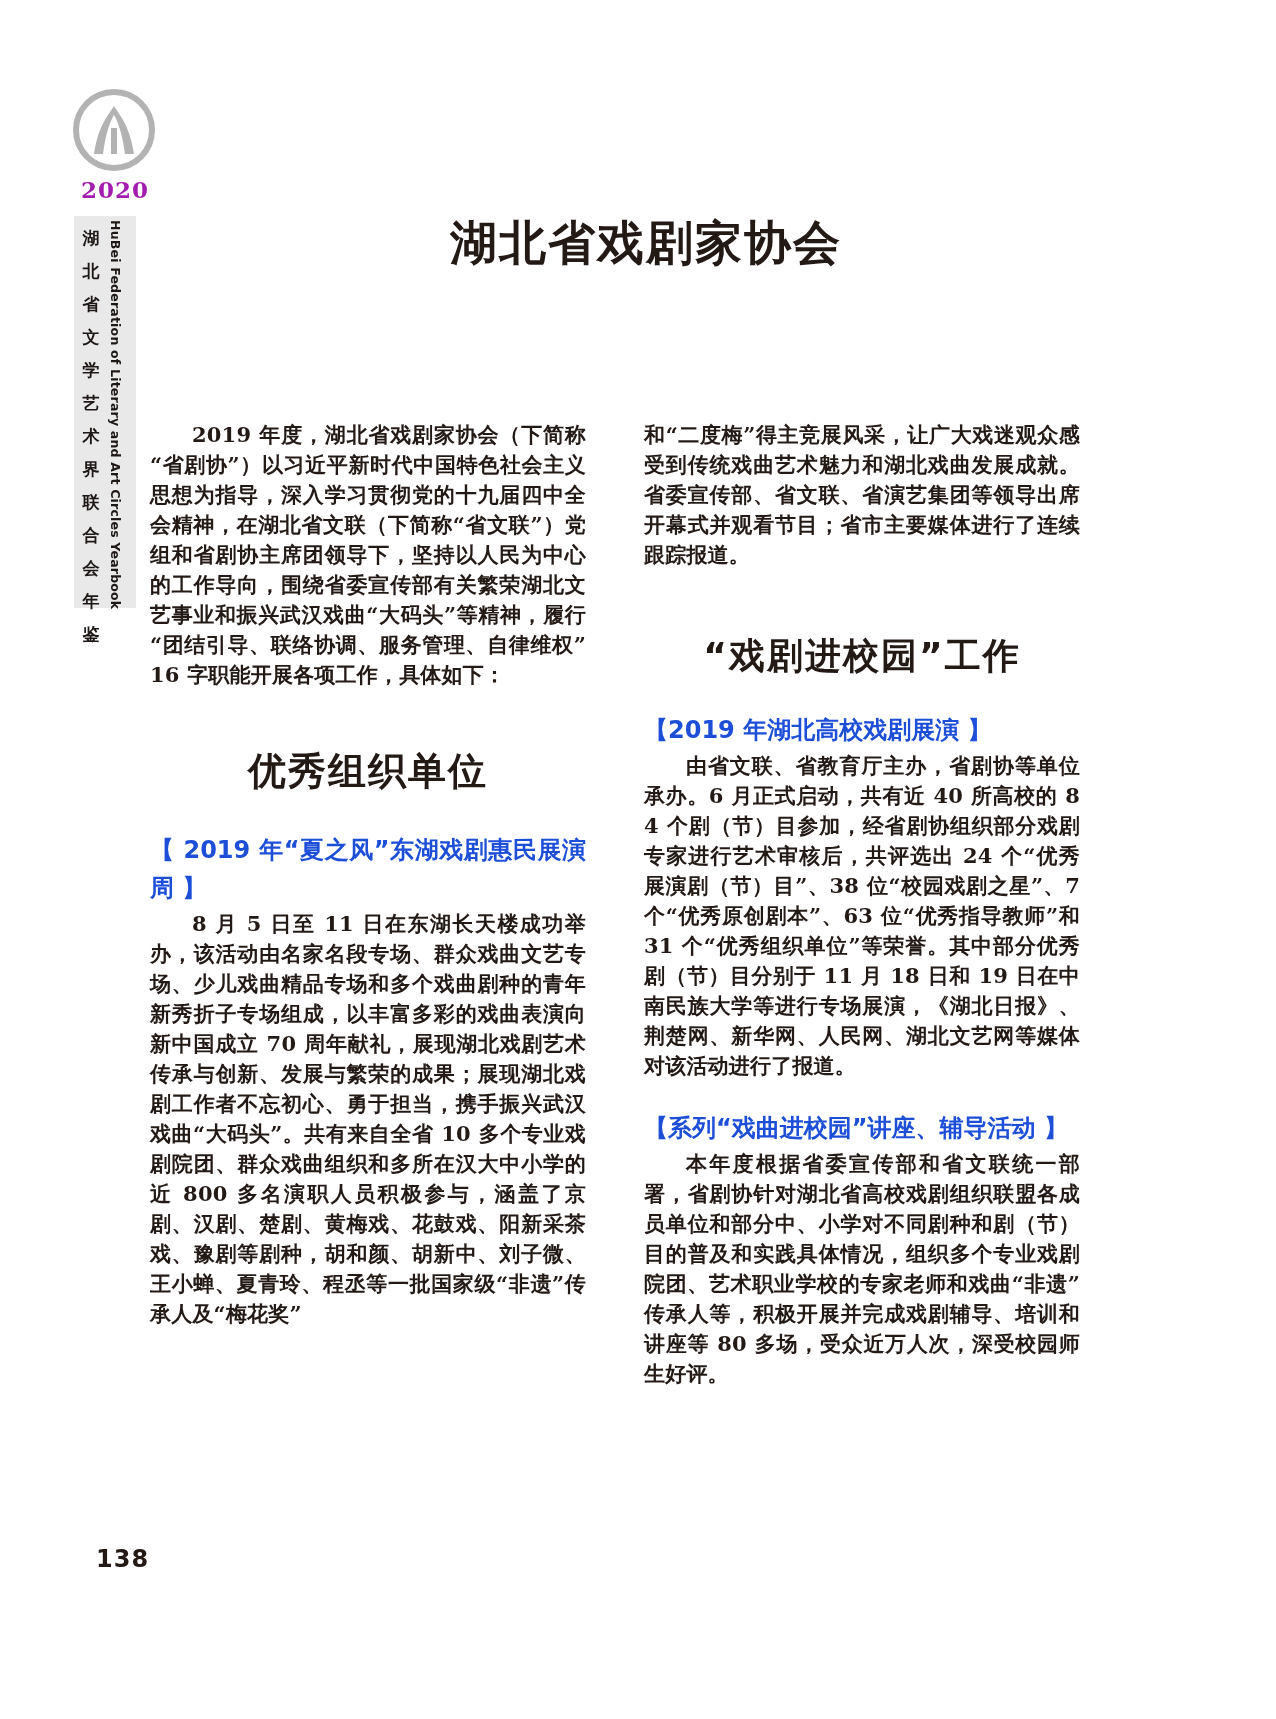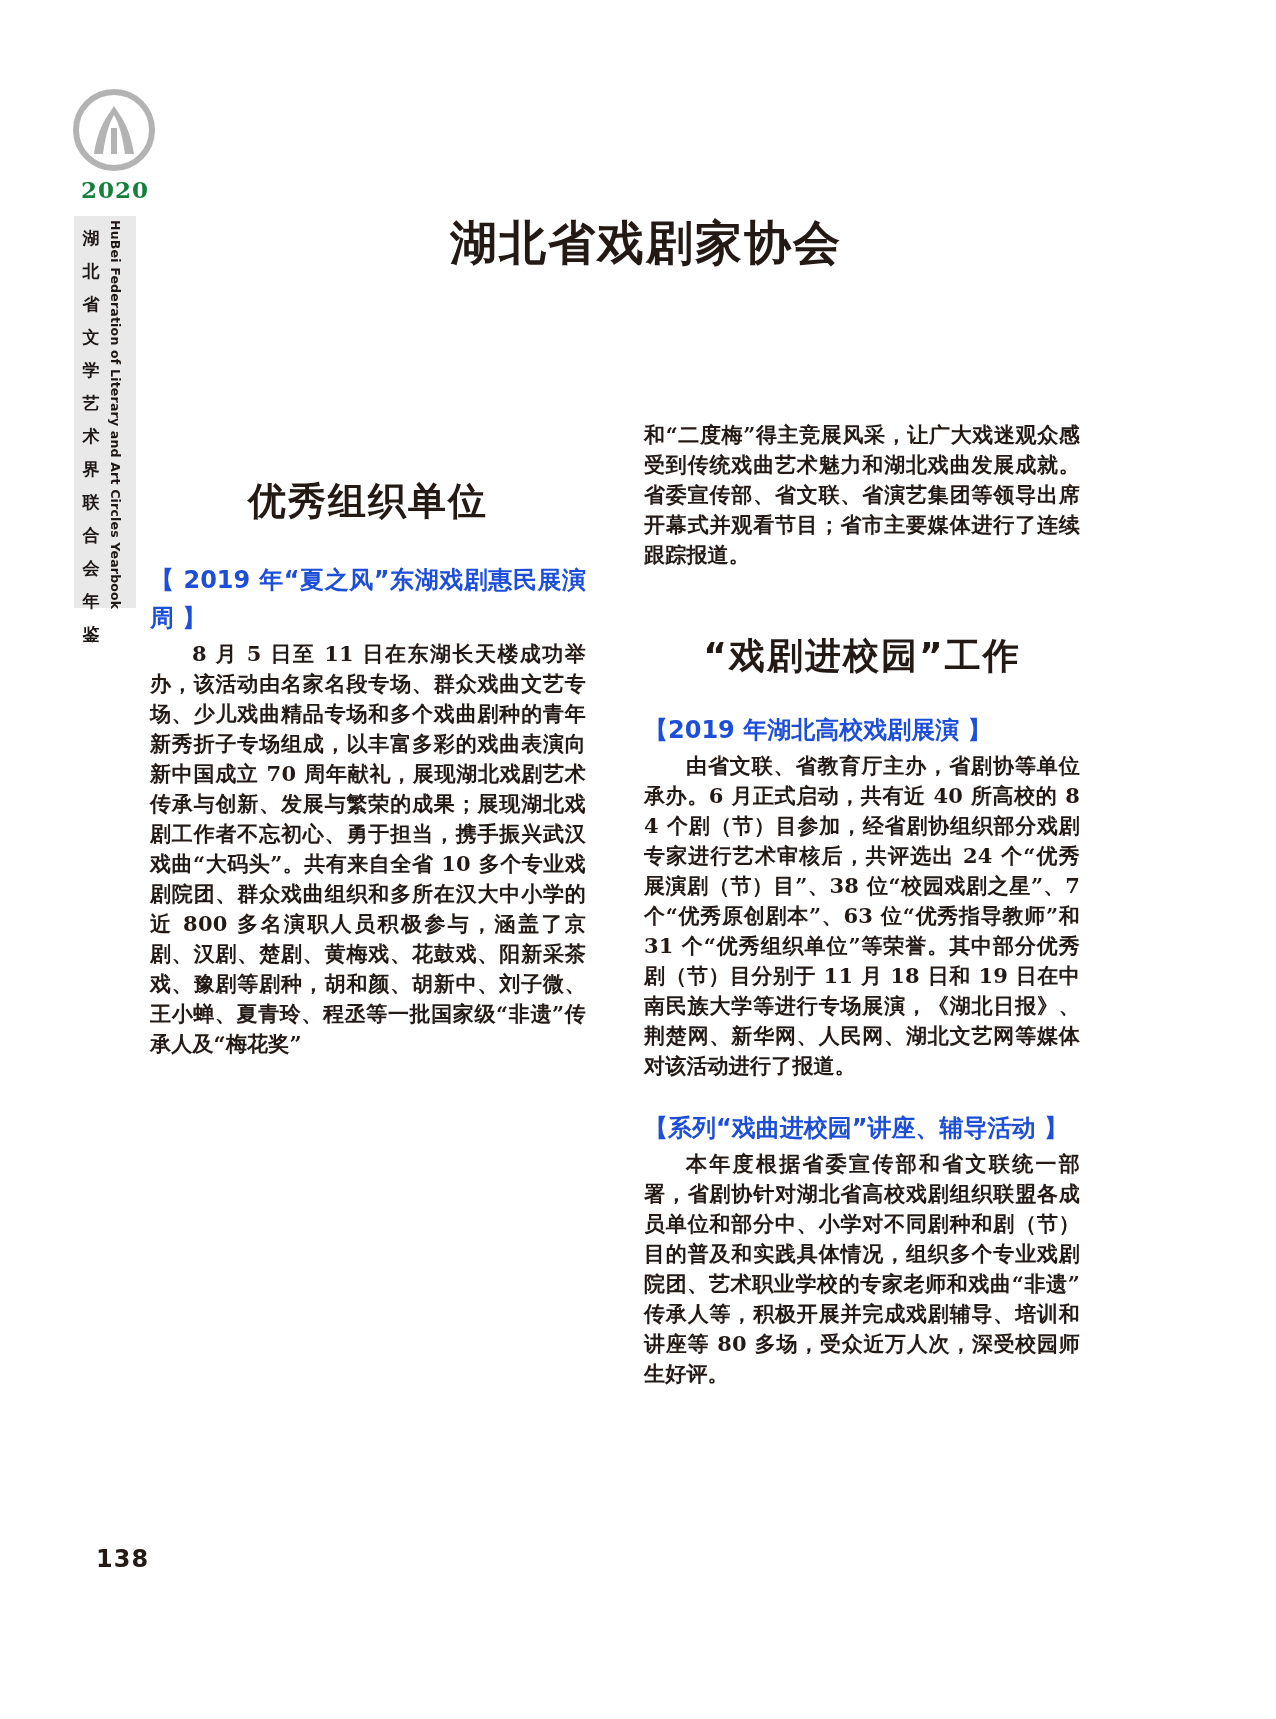--- a/index.html
+++ b/index.html
@@ -39,21 +39,21 @@
   .logo-year {
     position: absolute;
     left: 10px;
     top: 88px;
     width: 90px;
     text-align: center;
     font-family: "DejaVu Serif", "Liberation Serif", serif;
     font-weight: 700;
     font-size: 23px;
     letter-spacing: 1px;
-    color: #15803d;
+    color: #a21caf;
   }
   .rail-band {
     position: absolute;
     left: 14px;
     top: 128px;
     width: 62px;
     height: 392px;
     background: #e9e9e9;
   }
   .rail-cn {
@@ -211,20 +211,21 @@
 
     <div class="rail-en">HuBei Federation of Literary and Art Circles Yearbook</div>
   </div>
 
   <div class="page-title">湖北省戏剧家协会</div>
 
   <div class="columns">
 
     <div class="col">
 
+      <p class="body">2019 年度，湖北省戏剧家协会（下简称“省剧协”）以习近平新时代中国特色社会主义思想为指导，深入学习贯彻党的十九届四中全会精神，在湖北省文联（下简称“省文联”）党组和省剧协主席团领导下，坚持以人民为中心的工作导向，围绕省委宣传部有关繁荣湖北文艺事业和振兴武汉戏曲“大码头”等精神，履行“团结引导、联络协调、服务管理、自律维权”16 字职能开展各项工作，具体如下：</p>
 
       <h2 class="sec big">优秀组织单位</h2>
 
       <h3 class="sub first">【 2019 年“夏之风”东湖戏剧惠民展演周 】</h3>
 
       <p class="body">8 月 5 日至 11 日在东湖长天楼成功举办，该活动由名家名段专场、群众戏曲文艺专场、少儿戏曲精品专场和多个戏曲剧种的青年新秀折子专场组成，以丰富多彩的戏曲表演向新中国成立 70 周年献礼，展现湖北戏剧艺术传承与创新、发展与繁荣的成果；展现湖北戏剧工作者不忘初心、勇于担当，携手振兴武汉戏曲“大码头”。共有来自全省 10 多个专业戏剧院团、群众戏曲组织和多所在汉大中小学的近 800 多名演职人员积极参与，涵盖了京剧、汉剧、楚剧、黄梅戏、花鼓戏、阳新采茶戏、豫剧等剧种，胡和颜、胡新中、刘子微、王小蝉、夏青玲、程丞等一批国家级“非遗”传承人及“梅花奖”</p>
     </div>
 
     <div class="col">
       <p class="body cont">和“二度梅”得主竞展风采，让广大戏迷观众感受到传统戏曲艺术魅力和湖北戏曲发展成就。省委宣传部、省文联、省演艺集团等领导出席开幕式并观看节目；省市主要媒体进行了连续跟踪报道。</p>

